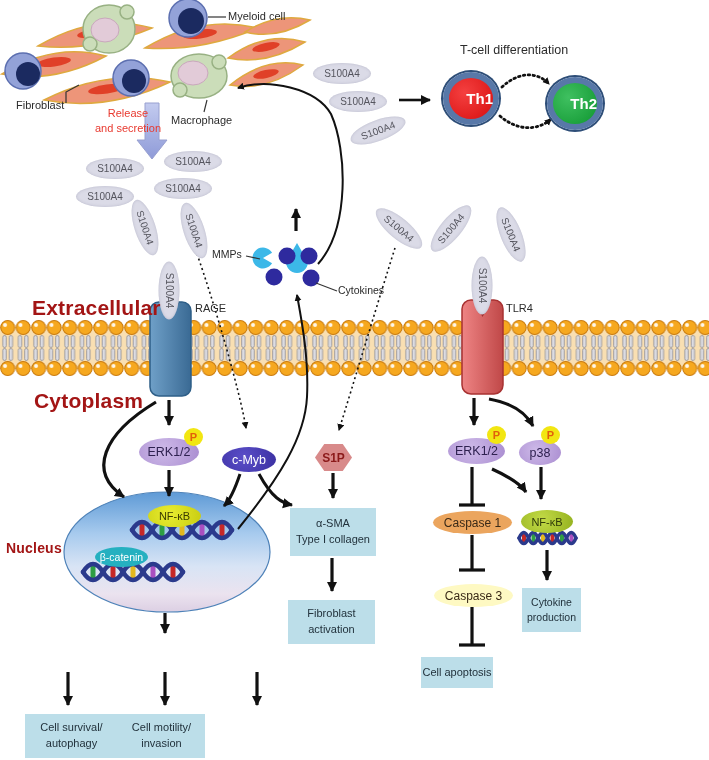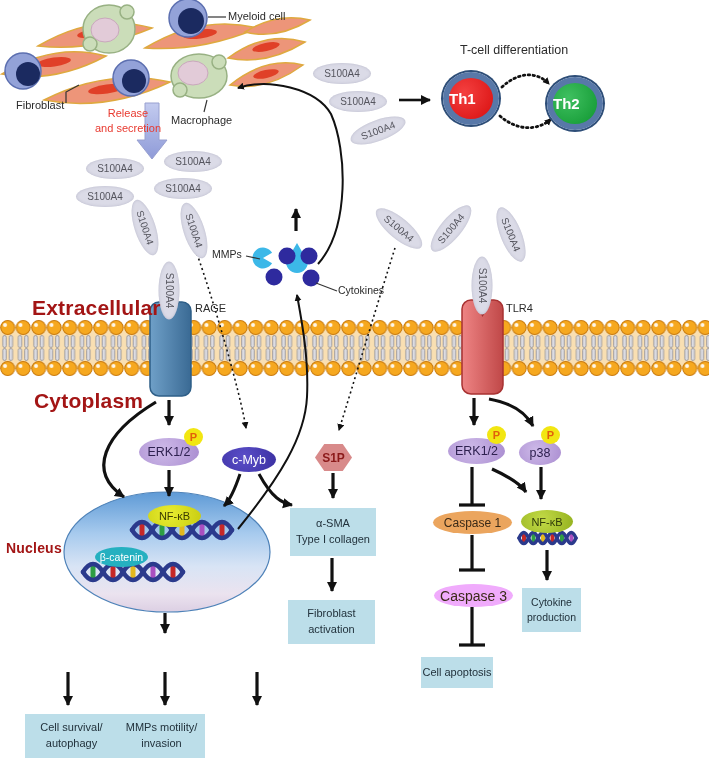--- a/index.html
+++ b/index.html
@@ -13,21 +13,21 @@
         background:#DBDBE7;box-shadow:inset 0 0 3px rgba(120,120,150,.35);
         display:flex;align-items:center;justify-content:center;
         font-size:10px;color:#55555E;}
   .bluebox{position:absolute;background:#BCDEE9;color:#22323C;display:flex;flex-direction:column;
            align-items:center;justify-content:center;text-align:center;font-size:11px;line-height:1.45;}
   .oval{position:absolute;border-radius:50%;display:flex;align-items:center;justify-content:center;}
   .pcirc{position:absolute;width:19px;height:18px;border-radius:50%;background:#F2E612;
          color:#E2600A;font-weight:bold;font-size:11px;display:flex;align-items:center;justify-content:center;}
   .thcell{position:absolute;width:44px;height:41px;border-radius:50%;border:6px solid #5878A8;
           box-shadow:0 0 0 2px #2E4E78;color:#fff;font-weight:bold;font-size:15px;
-          display:flex;align-items:center;justify-content:flex-start;}
+          display:flex;align-items:center;justify-content:flex-end;}
   .hex{position:absolute;width:37px;height:27px;background:#D88A8A;
        clip-path:polygon(25% 0%,75% 0%,100% 50%,75% 100%,25% 100%,0% 50%);
        display:flex;align-items:center;justify-content:center;color:#8B1A1A;font-weight:bold;font-size:12px;}
 </style>
 </head>
 <body>
 
 <div class="diagram">
 
   <svg class="layer" width="709" height="760" viewBox="0 0 709 760">
@@ -280,21 +280,21 @@
   <div class="oval" style="left:139px;top:438px;width:60px;height:28px;background:radial-gradient(circle at 40% 40%,#CDB9E8,#A98CD0);color:#2E2150;font-size:12.5px">ERK1/2</div>
   <div class="pcirc" style="left:184px;top:428px">P</div>
   <div class="oval" style="left:222px;top:447px;width:54px;height:25px;background:radial-gradient(circle at 40% 40%,#5A4EC8,#3A2FA0);color:#fff;font-size:12.5px">c-Myb</div>
   <div class="hex" style="left:315px;top:444px">S1P</div>
 
   <div class="oval" style="left:448px;top:438px;width:57px;height:26px;background:radial-gradient(circle at 40% 40%,#CDB9E8,#A98CD0);color:#2E2150;font-size:12.5px">ERK1/2</div>
   <div class="pcirc" style="left:487px;top:426px">P</div>
   <div class="oval" style="left:519px;top:440px;width:42px;height:25px;background:radial-gradient(circle at 40% 40%,#CDB9E8,#A98CD0);color:#2E2150;font-size:12.5px">p38</div>
   <div class="pcirc" style="left:541px;top:426px">P</div>
   <div class="oval" style="left:433px;top:511px;width:79px;height:23px;background:#EBA55E;color:#3A2A18;font-size:12px">Caspase 1</div>
-  <div class="oval" style="left:434px;top:584px;width:79px;height:23px;background:#f0abfc;color:#3A2A18;font-size:14px">Caspase 3</div>
+  <div class="oval" style="left:434px;top:584px;width:79px;height:23px;background:#fef9c3;color:#3A2A18;font-size:12px">Caspase 3</div>
   <div class="oval" style="left:521px;top:510px;width:52px;height:23px;background:radial-gradient(circle at 40% 40%,#C2DA46,#93B01E);color:#2F3A0A;font-size:11px">NF-κB</div>
 
   <div class="lbl bold-red" style="left:6px;top:541px;font-size:14px">Nucleus</div>
   <div class="oval" style="left:148px;top:505px;width:53px;height:22px;background:radial-gradient(circle at 40% 40%,#E8EC30,#C8CC10);color:#3A3A00;font-size:11px">NF-κB</div>
   <div class="oval" style="left:95px;top:547px;width:53px;height:20px;background:#25B0C0;color:#fff;font-size:10.5px">β-catenin</div>
 
   <div class="bluebox" style="left:290px;top:508px;width:86px;height:48px">
     <span>α-SMA</span>
     <span>Type I collagen</span>
   </div>
@@ -307,17 +307,17 @@
     <span>production</span>
   </div>
   <div class="bluebox" style="left:421px;top:657px;width:72px;height:31px">
     <span>Cell apoptosis</span>
   </div>
   <div class="bluebox" style="left:25px;top:714px;width:93px;height:44px">
     <span>Cell survival/</span>
     <span>autophagy</span>
   </div>
   <div class="bluebox" style="left:118px;top:714px;width:87px;height:44px">
-    <span>MMPs motility/</span>
+    <span>Cell motility/</span>
     <span>invasion</span>
   </div>
 
 </div>
 
 </body></html>

